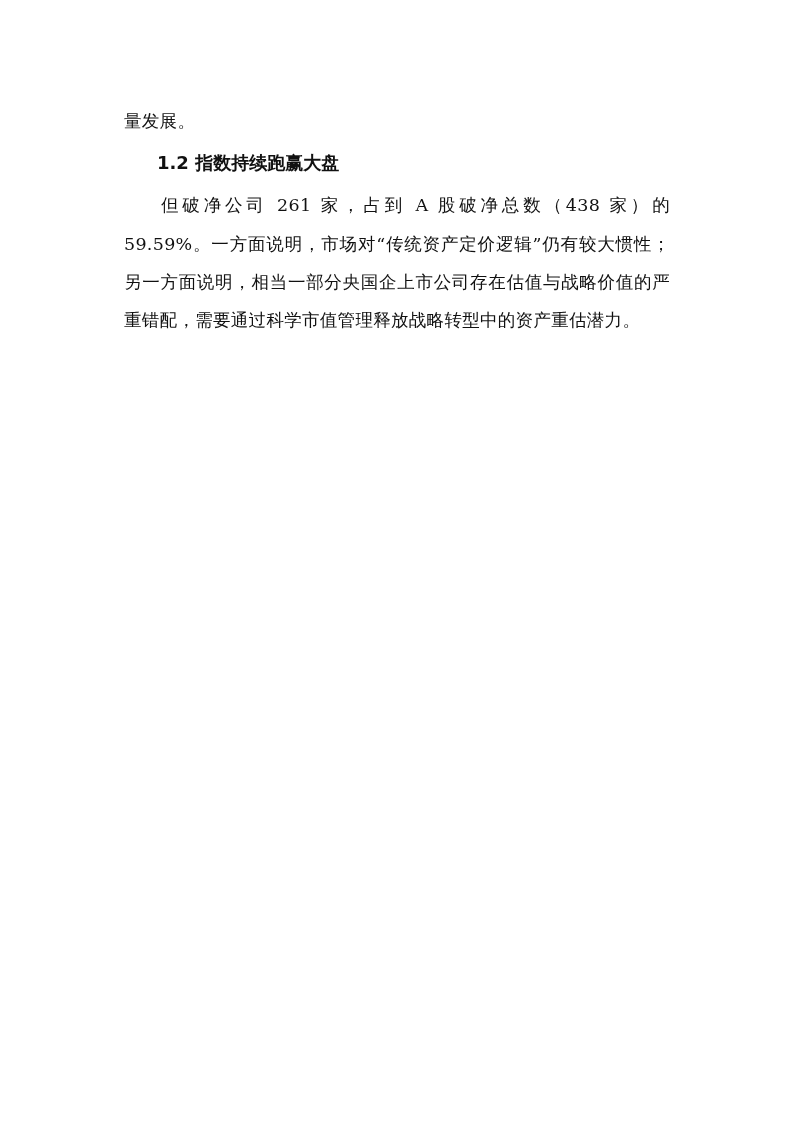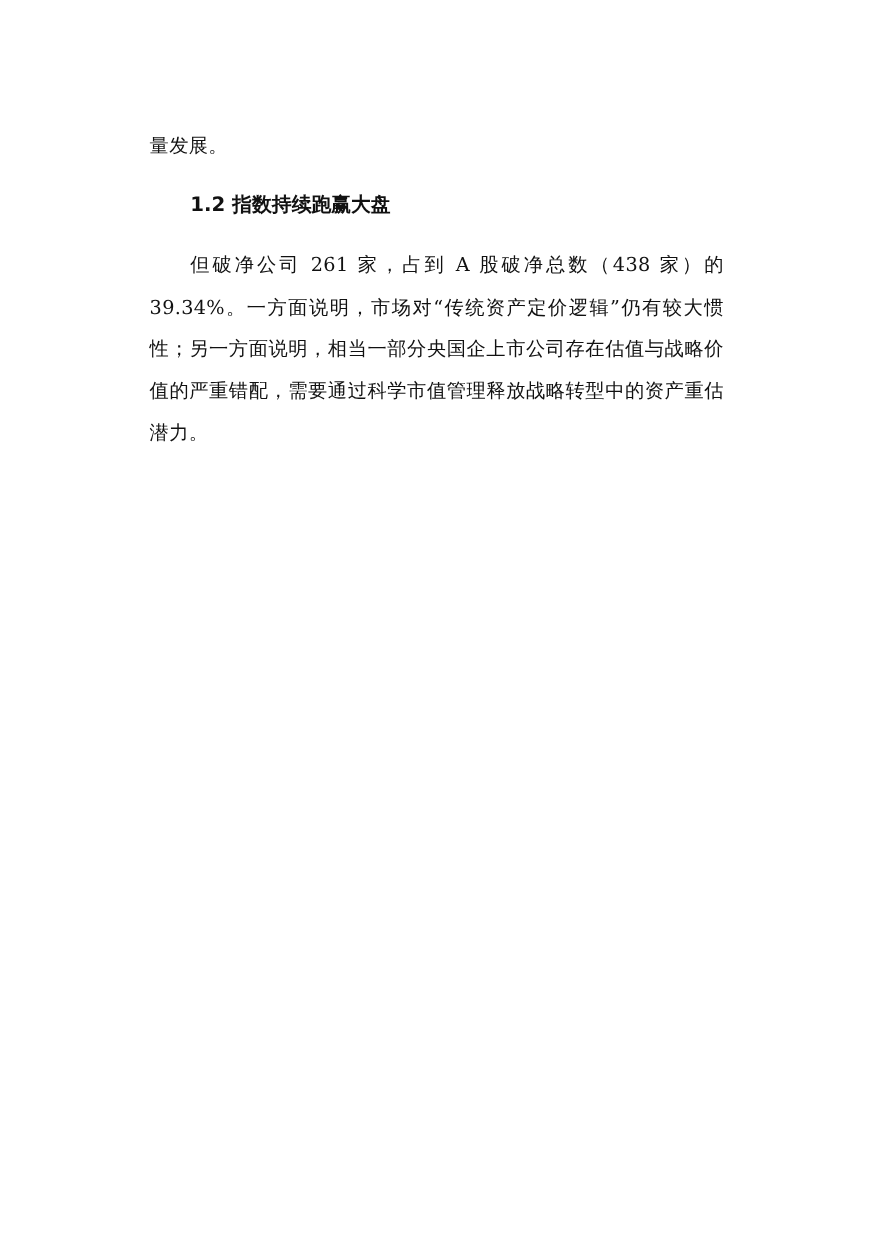--- a/index.html
+++ b/index.html
@@ -1,24 +1,24 @@
 <!DOCTYPE html>
 <html><head>
 <meta charset="utf-8">
 <style>
   html, body { margin: 0; padding: 0; background: #ffffff; }
   body { width: 794px; height: 1123px; position: relative; overflow: hidden;
          font-family: "DejaVu Serif", "Liberation Serif", serif; color: #111; }
   .page { position: absolute; left: 120px; top: 98px; width: 554px; }
-  .para { margin: 16px; font-size: 17.5px; line-height: 38.2px; text-align: justify;
+  .para { margin: 4px; font-size: 17.5px; line-height: 38.2px; text-align: justify;
           text-justify: inter-character; letter-spacing: 0.3px; }
   .indent { text-indent: 37px; }
-  .heading { margin: 16px; font-family: "DejaVu Sans", "Liberation Sans", sans-serif;
+  .heading { margin: 0; font-family: "DejaVu Sans", "Liberation Sans", sans-serif;
              font-weight: bold; font-size: 18px; line-height: 38.2px; padding-left: 37px; }
 </style>
 </head>
 <body>
 
 <div class="page">
   <p class="para">量发展。</p>
   <h2 class="heading">1.2 指数持续跑赢大盘</h2>
-  <p class="para indent">但破净公司 261 家，占到 A 股破净总数（438 家）的 39.34%。一方面说明，市场对“传统资产定价逻辑”仍有较大惯性；另一方面说明，相当一部分央国企上市公司存在估值与战略价值的严重错配，需要通过科学市值管理释放战略转型中的资产重估潜力。</p>
+  <p class="para indent">但破净公司 261 家，占到 A 股破净总数（438 家）的 59.59%。一方面说明，市场对“传统资产定价逻辑”仍有较大惯性；另一方面说明，相当一部分央国企上市公司存在估值与战略价值的严重错配，需要通过科学市值管理释放战略转型中的资产重估潜力。</p>
 </div>
 
 </body></html>

